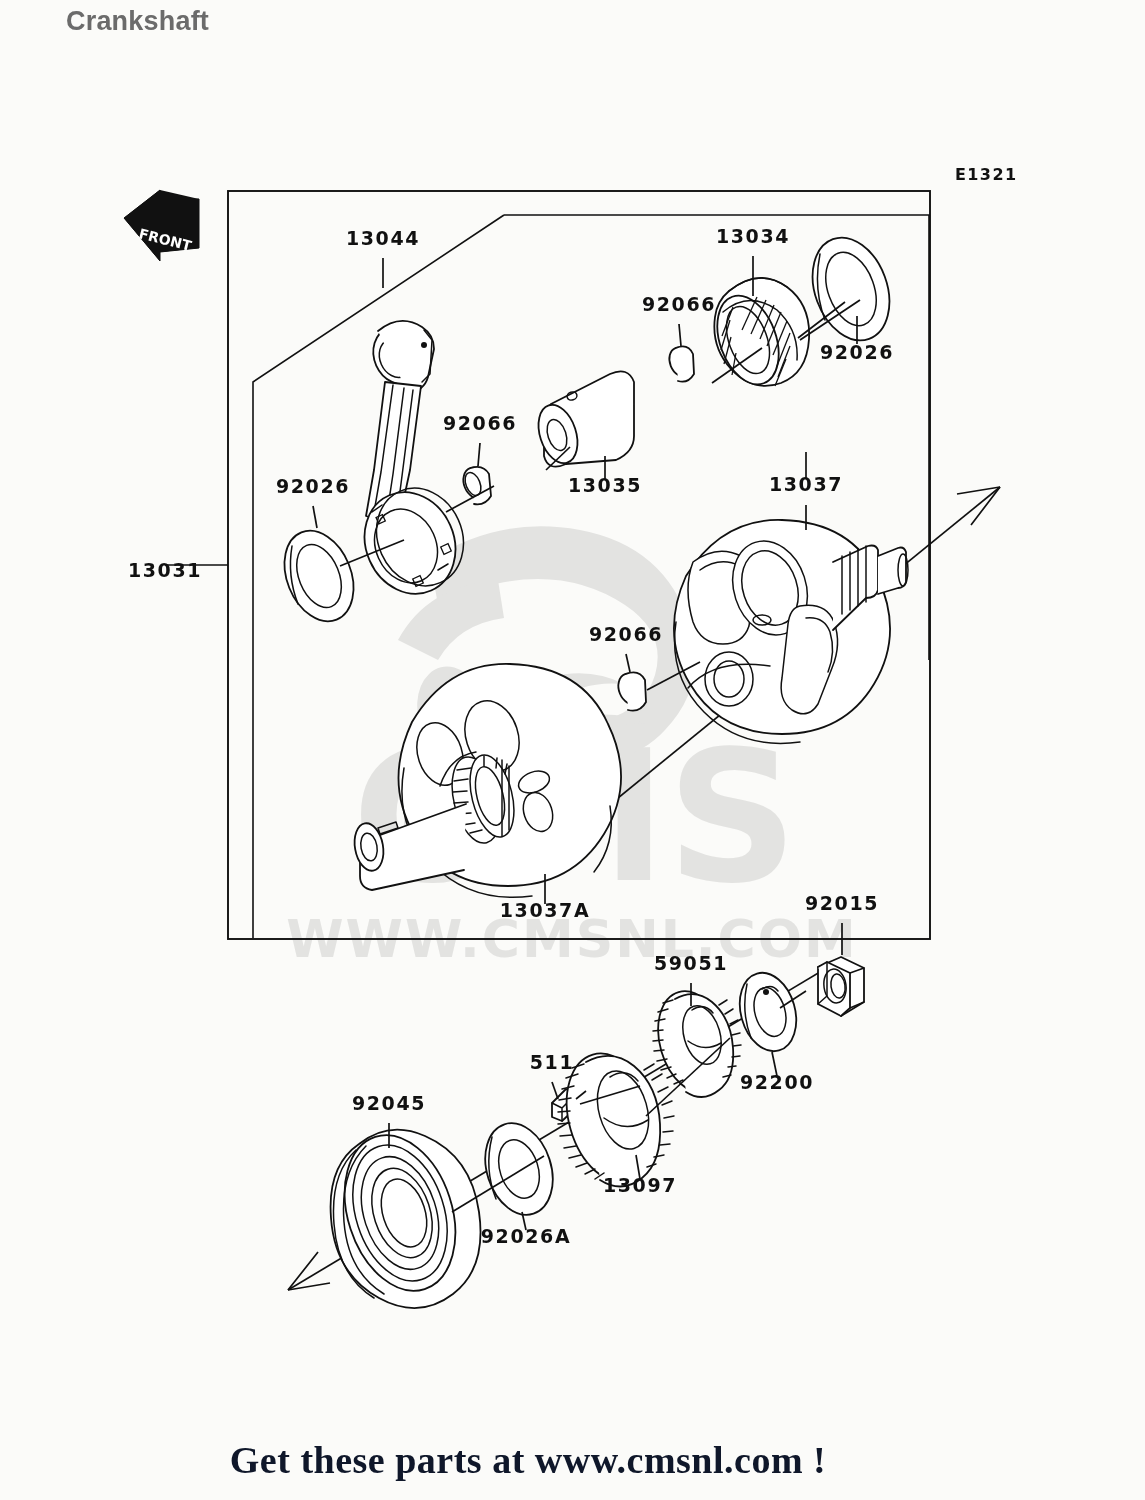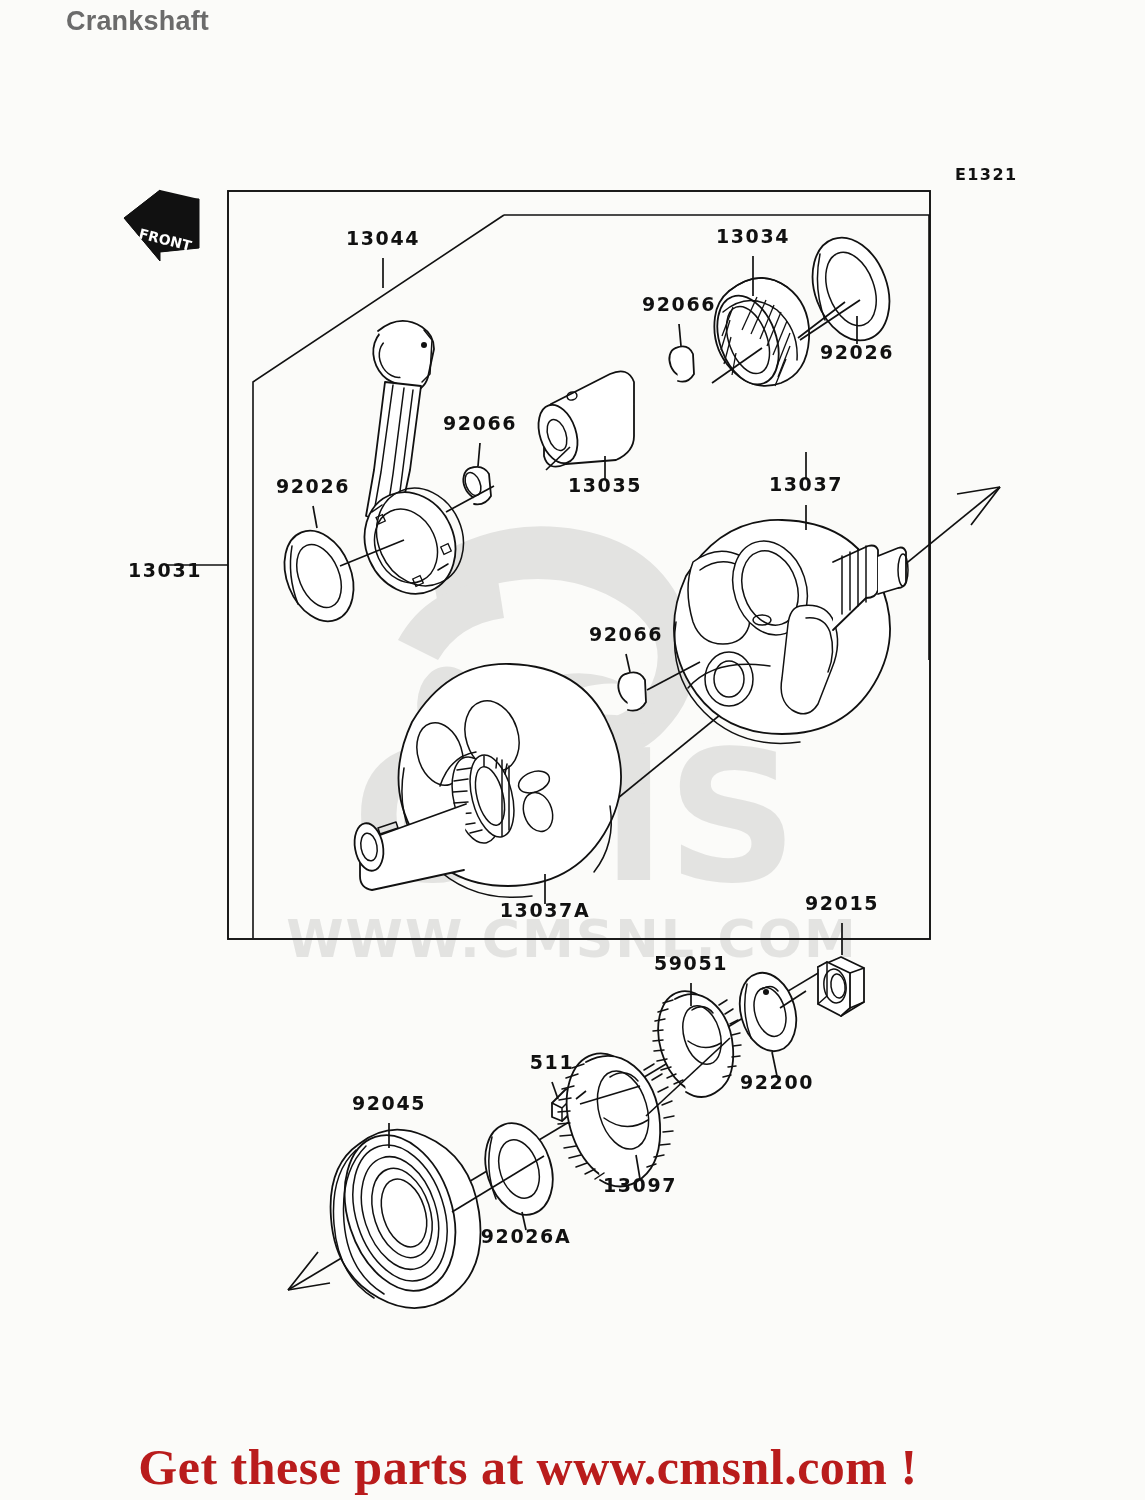--- a/index.html
+++ b/index.html
@@ -27,21 +27,21 @@
   .part{stroke:#111;stroke-width:1.8;fill:#fff;stroke-linejoin:round;stroke-linecap:round;}
   .partl{stroke:#111;stroke-width:1.5;fill:none;stroke-linejoin:round;stroke-linecap:round;}
   .partf{stroke:#111;stroke-width:1.5;fill:#fff;stroke-linejoin:round;}
   .hatch{stroke:#111;stroke-width:1.3;fill:none;}
   .solidblk{fill:#111;stroke:#111;stroke-width:1;}
   .wm{fill:#e3e3e1;}
   .wmtxt{fill:#e3e3e1;font-family:"DejaVu Sans", sans-serif;font-weight:bold;}
   #footer{
     position:absolute;left:0;top:1438px;width:1056px;text-align:center;
     font-family:"Liberation Serif", serif;
-    font-size:50px;font-weight:bold;color:#b91c1c;letter-spacing:0.5px;
+    font-size:38px;font-weight:bold;color:#0f172a;letter-spacing:0.5px;
   }
 </style>
 </head>
 <body>
 
 <div id="page-title">Crankshaft</div>
 
 <div id="diagram-wrap">
 <svg width="1145" height="1500" viewBox="0 0 1145 1500" xmlns="http://www.w3.org/2000/svg">
 

